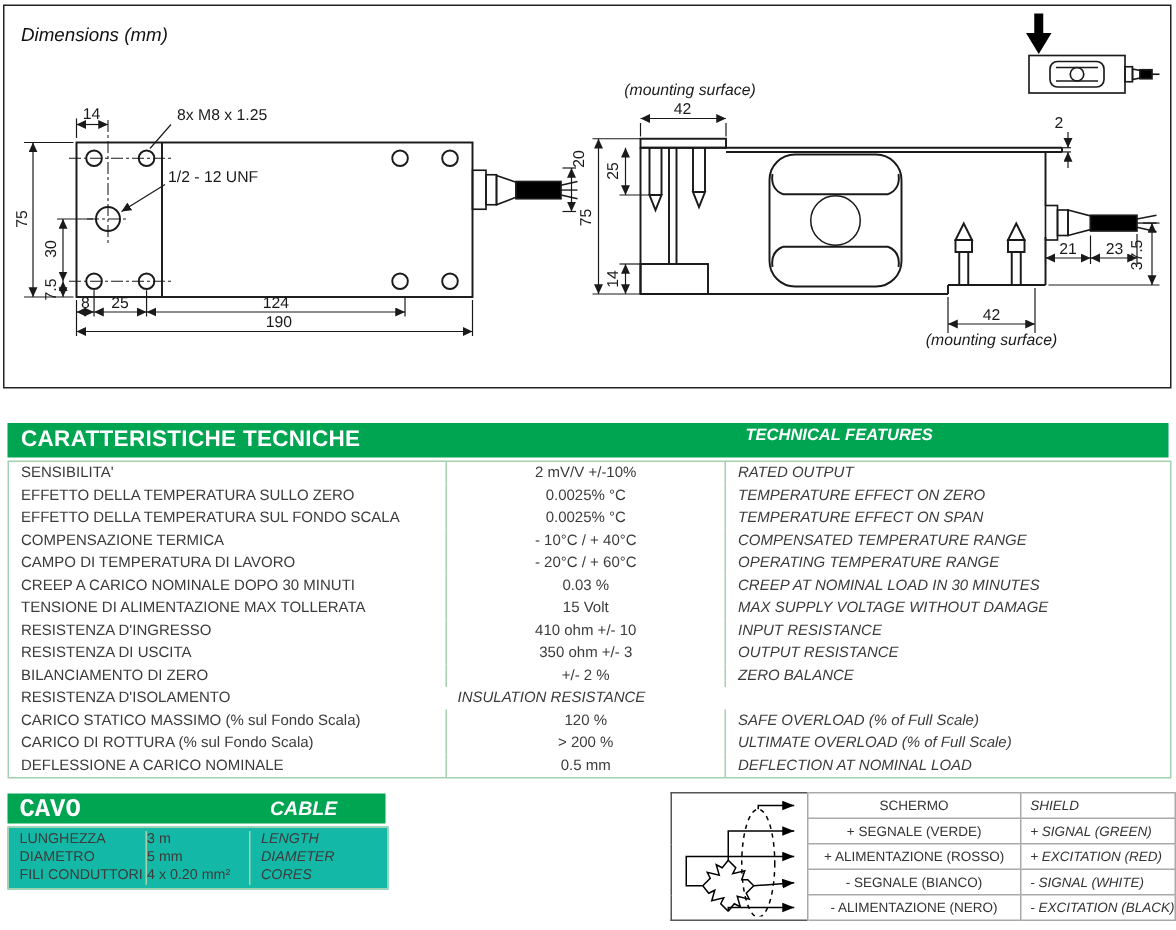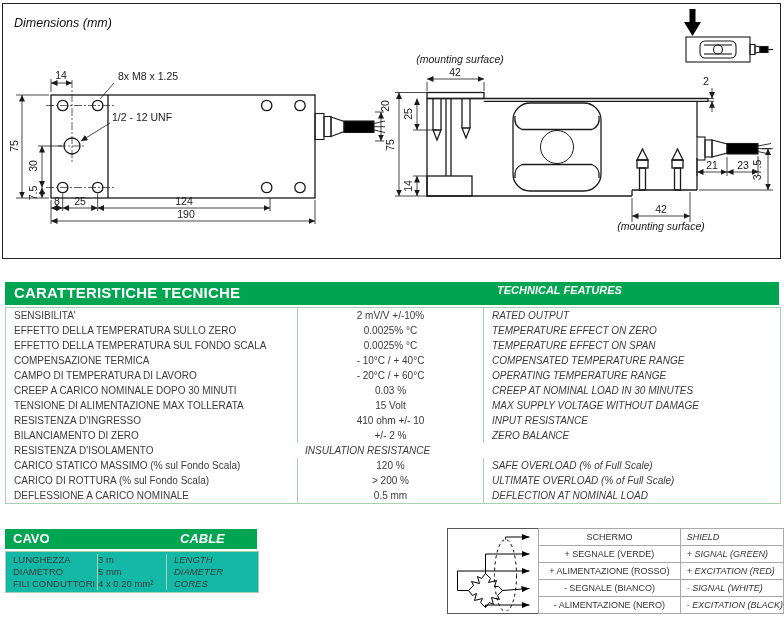--- a/index.html
+++ b/index.html
@@ -9,21 +9,21 @@
   }
   svg text{font-family:"Liberation Sans",sans-serif;}
   .abs{position:absolute;}
 
   
   .green-bar{background:#00a551;color:#fff;font-weight:bold;}
   .tech-bar{left:5px;top:282px;width:774px;height:23px;}
   .tech-bar .it{position:absolute;left:9px;top:2px;font-size:15px;letter-spacing:.2px;}
   .tech-bar .en{position:absolute;left:492px;top:2px;font-size:11px;font-style:italic;}
   .cable-bar{left:5px;top:529px;width:252px;height:20px;}
-  .cable-bar .it{position:absolute;left:8px;top:2px;font-size:13px;}
+  .cable-bar .it{position:absolute;left:8px;top:2px;font-size:17px;font-family:Liberation Mono, monospace;}
   .cable-bar .en{position:absolute;left:175px;top:2px;font-size:13px;font-style:italic;}
 
   
   .tech-body{left:5px;top:307px;width:774px;border:1px solid #a5d1af;background:#fff;}
   .trow{display:grid;grid-template-columns:291px 187px 1fr;height:15px;line-height:15px;font-size:10px;}
   .trow .c1{padding-left:8px;white-space:nowrap;overflow:hidden;}
   .trow .c2{text-align:center;border-left:1px solid #a5d1af;border-right:1px solid #a5d1af;white-space:nowrap;}
   .trow .c3{padding-left:8px;font-style:italic;white-space:nowrap;overflow:hidden;}
 
   
@@ -275,20 +275,25 @@
       <div class="c1">TENSIONE DI ALIMENTAZIONE MAX TOLLERATA</div>
       <div class="c2">15 Volt</div>
       <div class="c3">MAX SUPPLY VOLTAGE WITHOUT DAMAGE</div>
     </div>
   <div class="trow">
       <div class="c1">RESISTENZA D'INGRESSO</div>
       <div class="c2">410 ohm +/- 10</div>
       <div class="c3">INPUT RESISTANCE</div>
     </div>
   <div class="trow">
+      <div class="c1">RESISTENZA DI USCITA</div>
+      <div class="c2">350 ohm +/- 3</div>
+      <div class="c3">OUTPUT RESISTANCE</div>
+    </div>
+  <div class="trow">
       <div class="c1">BILANCIAMENTO DI ZERO</div>
       <div class="c2">+/- 2 %</div>
       <div class="c3">ZERO BALANCE</div>
     </div>
   <div class="trow">
       <div class="c1">RESISTENZA D'ISOLAMENTO</div>
       <div class="c3">INSULATION RESISTANCE</div>
     </div>
   <div class="trow">
       <div class="c1">CARICO STATICO MASSIMO (% sul Fondo Scala)</div>

